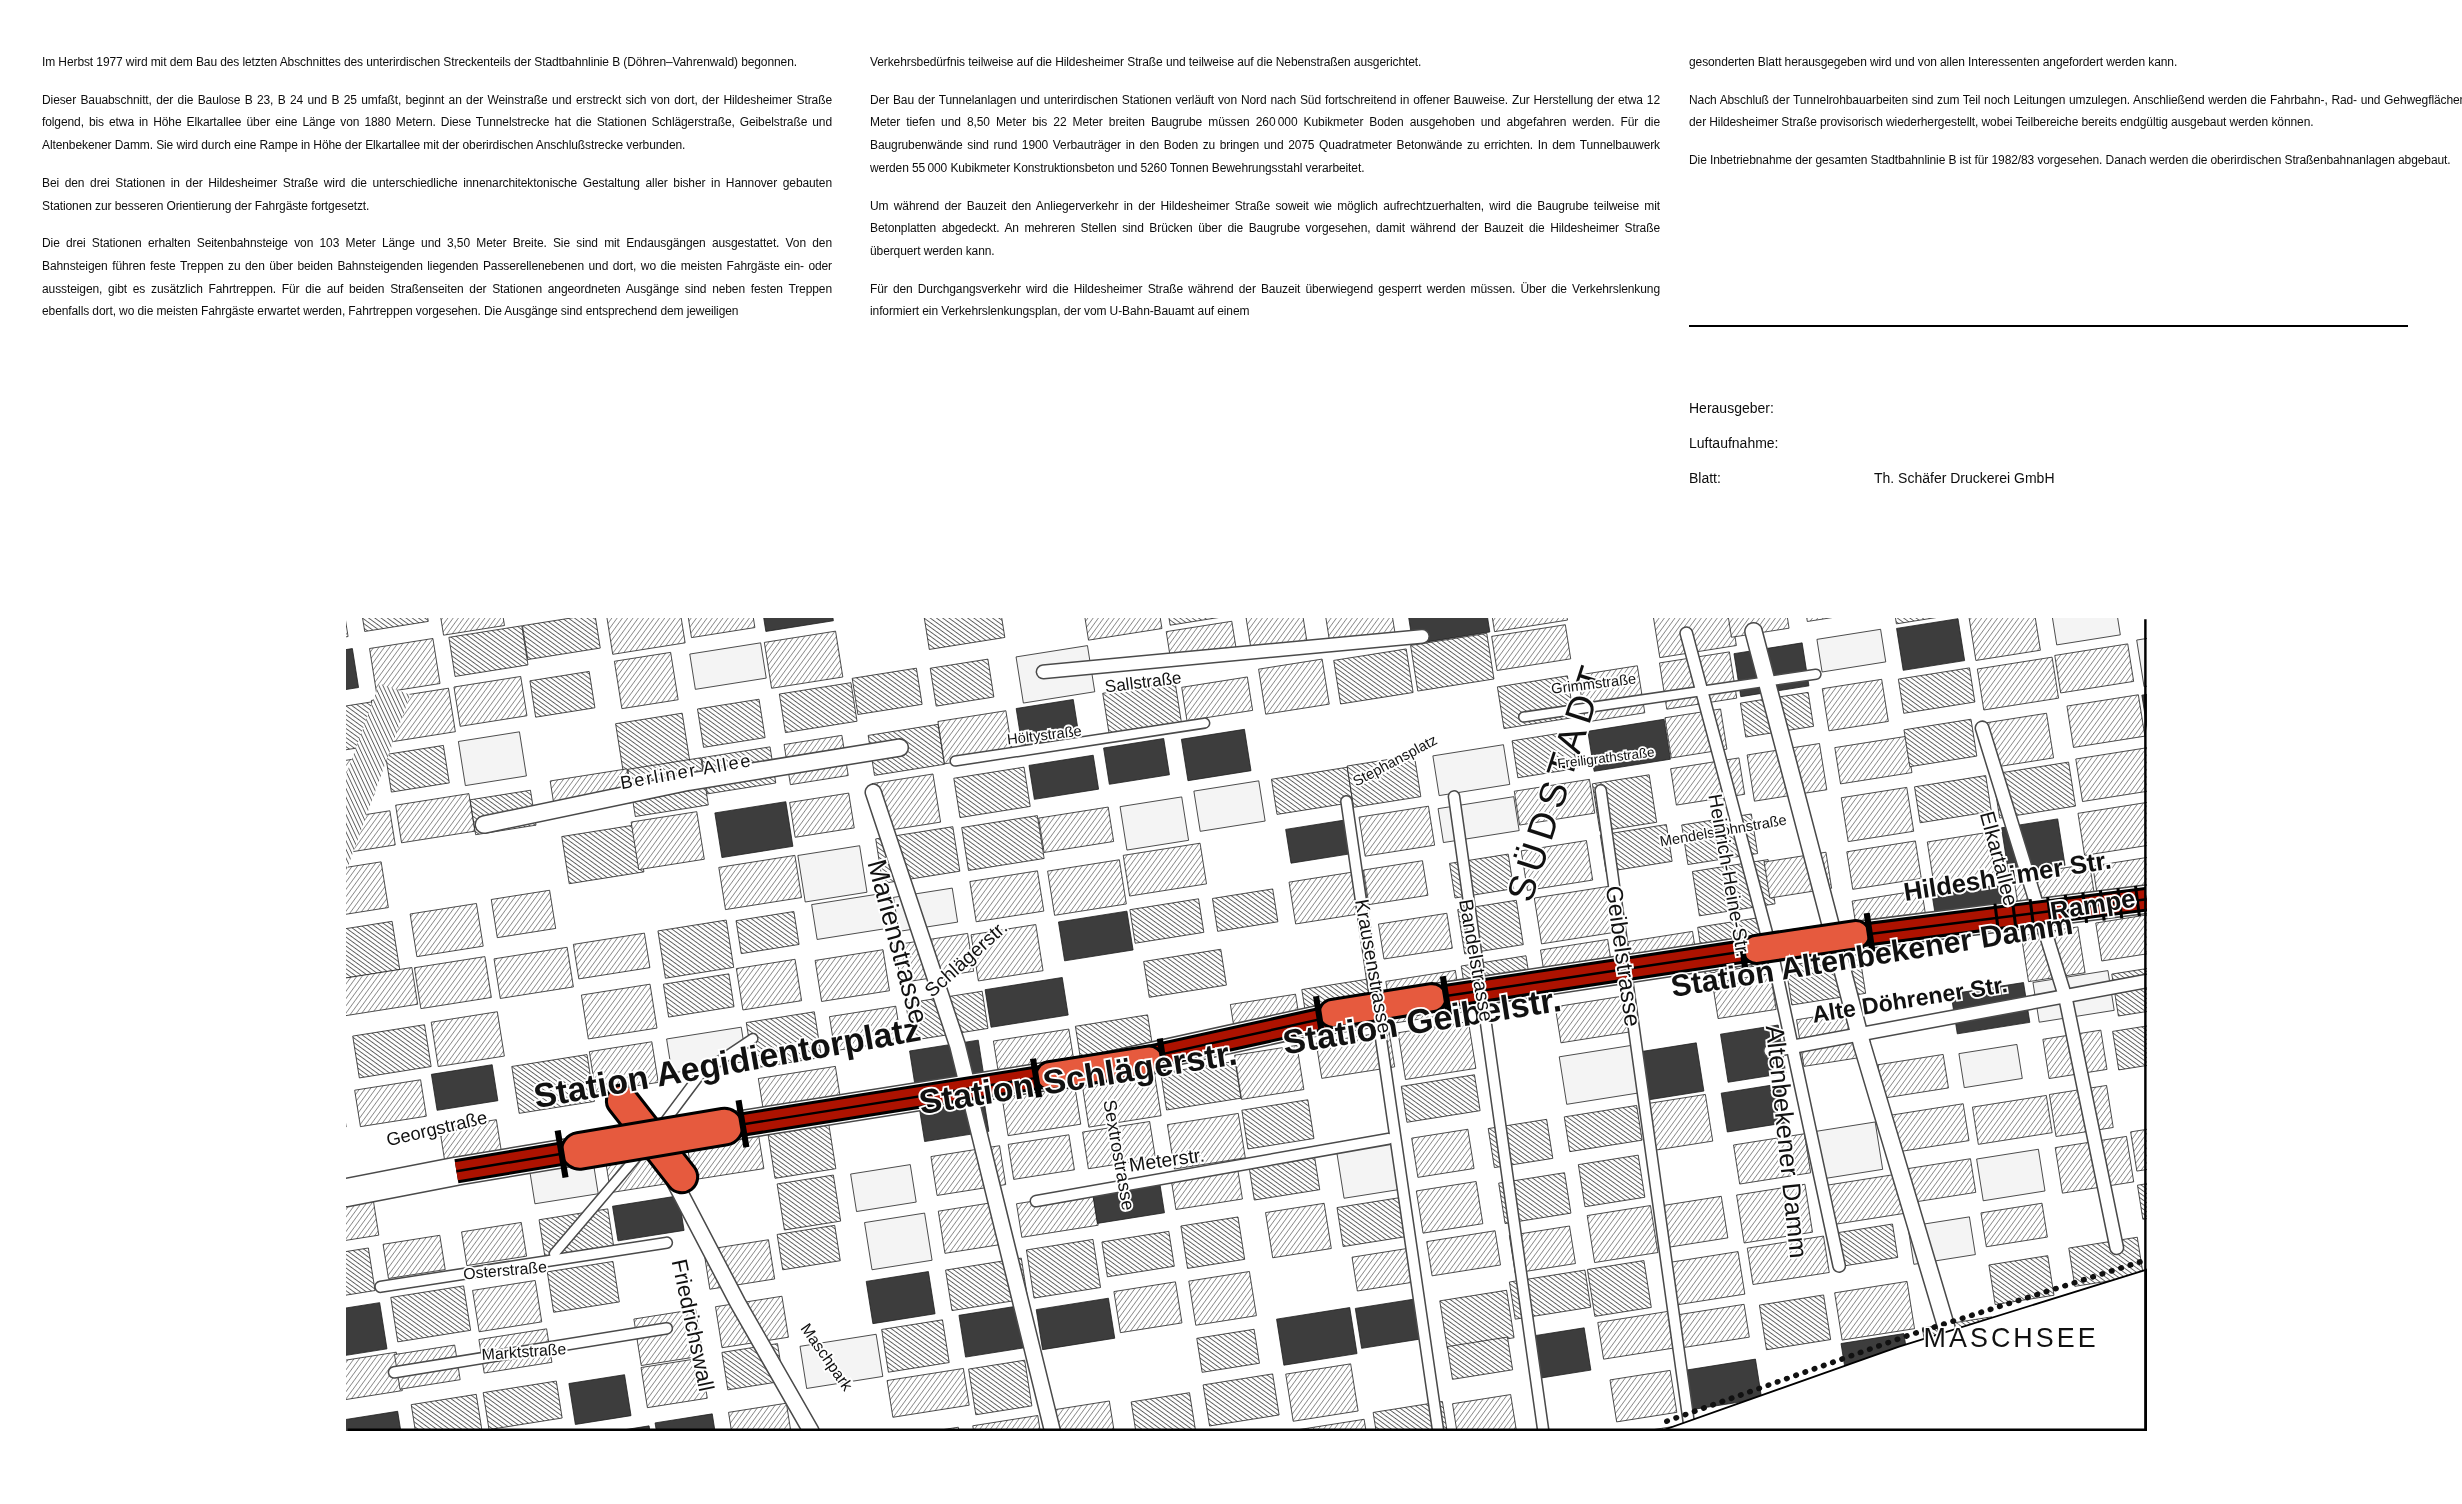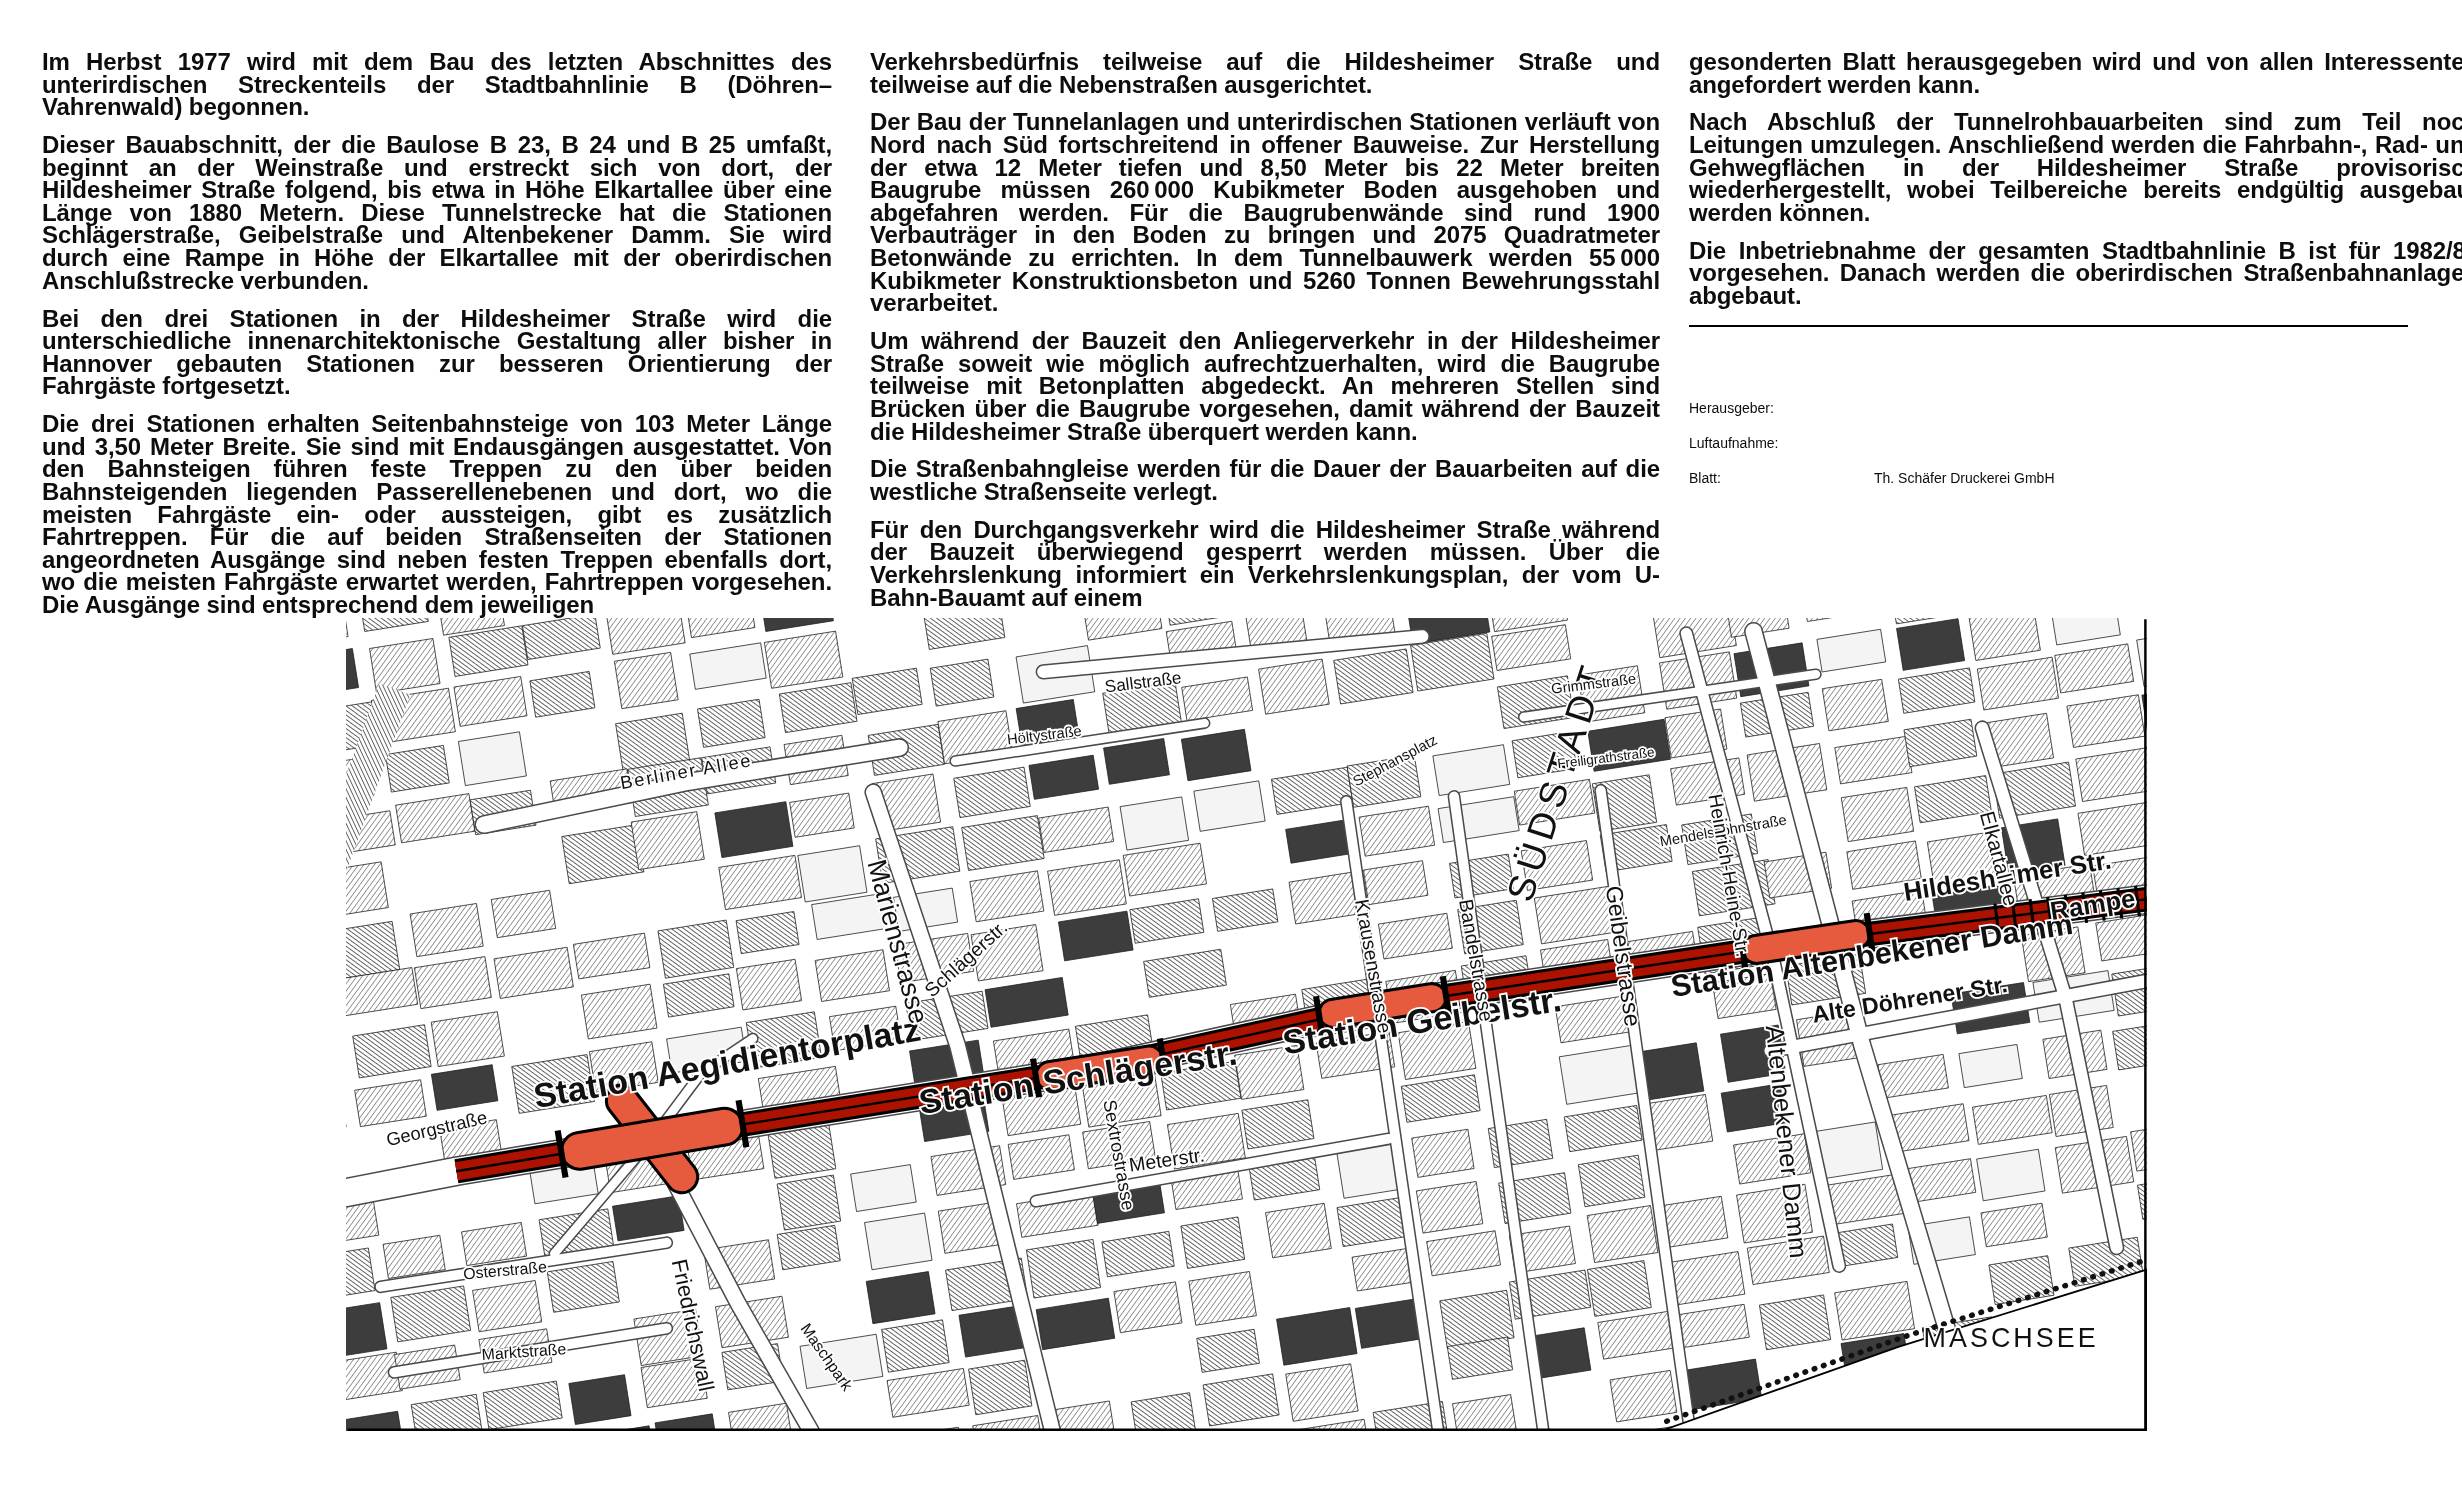--- a/index.html
+++ b/index.html
@@ -3,21 +3,21 @@
 <meta charset="utf-8">
 <style>
   html,body{margin:0;padding:0;}
   body{
     width:2462px;height:1505px;position:relative;overflow:hidden;
     background:#ffffff;color:#0d0d0d;
     font-family:"Liberation Sans", sans-serif;
   }
   .col{
     position:absolute;top:51px;width:790px;
-    font-size:24px;line-height:22.6px;font-weight:700;
+    font-size:12px;line-height:22.6px;font-weight:400;
     text-align:justify;letter-spacing:-0.1px;
   }
   .col p{margin:0 0 15.3px 0;}
   #column-left{left:42px;}
   #column-middle{left:870px;}
   #column-right{left:1689px;}
   #col3-rule{
     position:absolute;left:1689px;top:325px;width:719px;height:2.4px;background:#000;
   }
   #imprint{
@@ -39,21 +39,20 @@
 <div class="col" id="column-left">
     <p>Im Herbst 1977 wird mit dem Bau des letzten Abschnittes des unterirdischen Streckenteils der Stadtbahnlinie B (Döhren–Vahrenwald) begonnen.</p>
     <p>Dieser Bauabschnitt, der die Baulose B 23, B 24 und B 25 umfaßt, beginnt an der Weinstraße und erstreckt sich von dort, der Hildesheimer Straße folgend, bis etwa in Höhe Elkartallee über eine Länge von 1880 Metern. Diese Tunnelstrecke hat die Stationen Schlägerstraße, Geibelstraße und Altenbekener Damm. Sie wird durch eine Rampe in Höhe der Elkartallee mit der oberirdischen Anschlußstrecke verbunden.</p>
     <p>Bei den drei Stationen in der Hildesheimer Straße wird die unterschiedliche innenarchitektonische Gestaltung aller bisher in Hannover gebauten Stationen zur besseren Orientierung der Fahrgäste fortgesetzt.</p>
     <p>Die drei Stationen erhalten Seitenbahnsteige von 103 Meter Länge und 3,50 Meter Breite. Sie sind mit Endausgängen ausgestattet. Von den Bahnsteigen führen feste Treppen zu den über beiden Bahnsteigenden liegenden Passerellenebenen und dort, wo die meisten Fahrgäste ein- oder aussteigen, gibt es zusätzlich Fahrtreppen. Für die auf beiden Straßenseiten der Stationen angeordneten Ausgänge sind neben festen Treppen ebenfalls dort, wo die meisten Fahrgäste erwartet werden, Fahrtreppen vorgesehen. Die Ausgänge sind entsprechend dem jeweiligen</p>
   </div>
 <div class="col" id="column-middle">
     <p>Verkehrsbedürfnis teilweise auf die Hildesheimer Straße und teilweise auf die Nebenstraßen ausgerichtet.</p>
     <p>Der Bau der Tunnelanlagen und unterirdischen Stationen verläuft von Nord nach Süd fortschreitend in offener Bauweise. Zur Herstellung der etwa 12 Meter tiefen und 8,50 Meter bis 22 Meter breiten Baugrube müssen 260 000 Kubikmeter Boden ausgehoben und abgefahren werden. Für die Baugrubenwände sind rund 1900 Verbauträger in den Boden zu bringen und 2075 Quadratmeter Betonwände zu errichten. In dem Tunnelbauwerk werden 55 000 Kubikmeter Konstruktionsbeton und 5260 Tonnen Bewehrungsstahl verarbeitet.</p>
     <p>Um während der Bauzeit den Anliegerverkehr in der Hildesheimer Straße soweit wie möglich aufrechtzuerhalten, wird die Baugrube teilweise mit Betonplatten abgedeckt. An mehreren Stellen sind Brücken über die Baugrube vorgesehen, damit während der Bauzeit die Hildesheimer Straße überquert werden kann.</p>
-    <p>Die Straßenbahngleise werden für die Dauer der Bauarbeiten auf die westliche Straßenseite verlegt.</p>
     <p>Für den Durchgangsverkehr wird die Hildesheimer Straße während der Bauzeit überwiegend gesperrt werden müssen. Über die Verkehrslenkung informiert ein Verkehrslenkungsplan, der vom U-Bahn-Bauamt auf einem</p>
   </div>
 <div class="col" id="column-right">
     <p>gesonderten Blatt herausgegeben wird und von allen Interessenten angefordert werden kann.</p>
     <p>Nach Abschluß der Tunnelrohbauarbeiten sind zum Teil noch Leitungen umzulegen. Anschließend werden die Fahrbahn-, Rad- und Gehwegflächen in der Hildesheimer Straße provisorisch wiederhergestellt, wobei Teilbereiche bereits endgültig ausgebaut werden können.</p>
     <p>Die Inbetriebnahme der gesamten Stadtbahnlinie B ist für 1982/83 vorgesehen. Danach werden die oberirdischen Straßenbahnanlagen abgebaut.</p>
   </div>
 
 <div id="col3-rule"></div>
 <div id="imprint">

